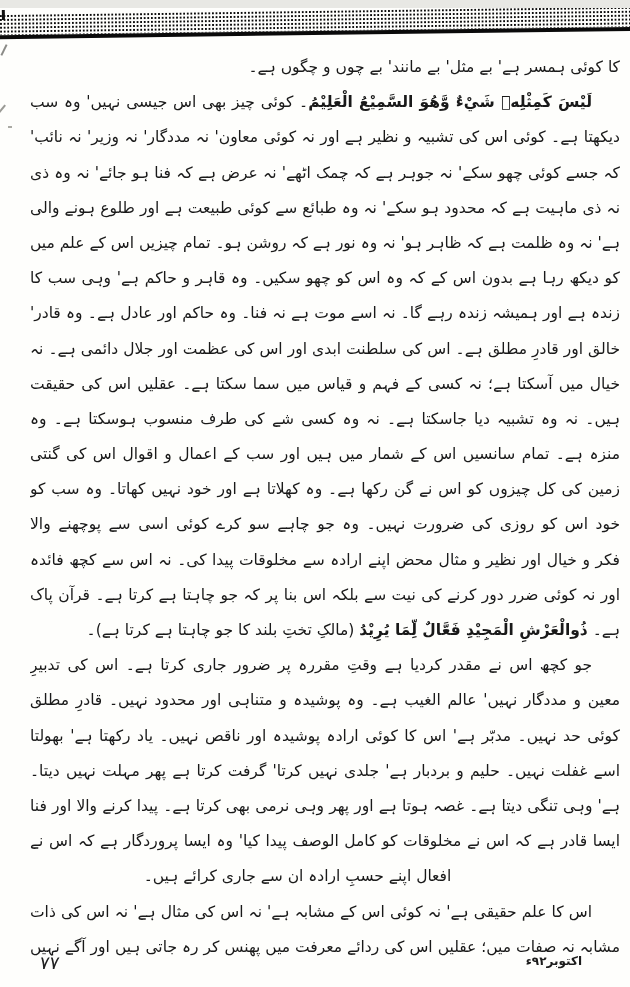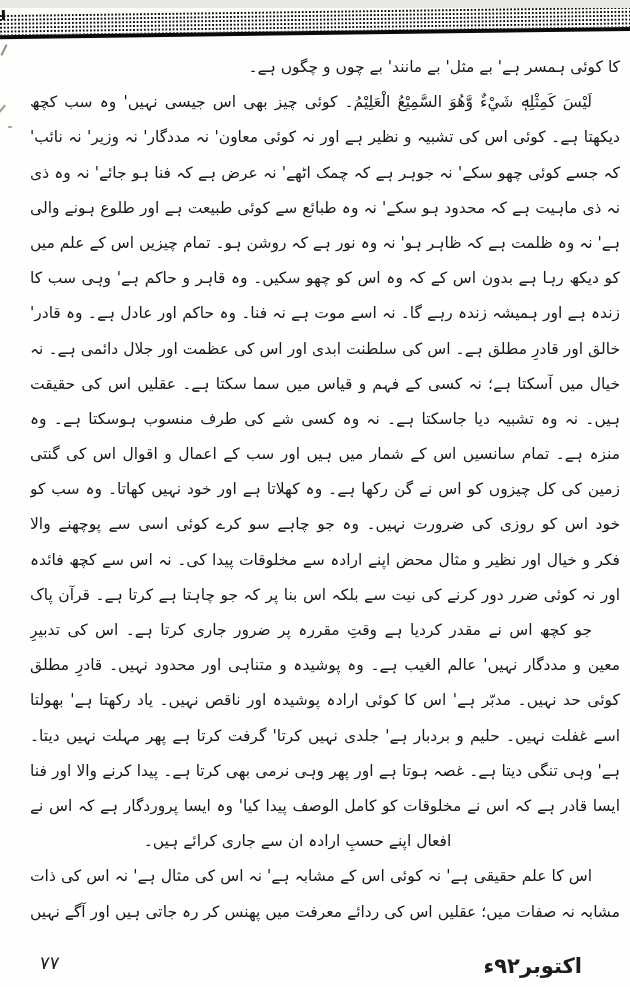--- a/index.html
+++ b/index.html
@@ -45,35 +45,35 @@
     font-size:15.5px;
     text-align:justify;
     text-align-last:justify;
     text-justify:inter-word;
     overflow:hidden;
   }
   .line.end    { text-align:right; text-align-last:right; }
   .line.center { text-align:left; text-align-last:center; padding-left:0; padding-right:55px; }
   .line.indent { text-indent:28px; }
   .seg { }
-  .ar  { font-weight:normal; letter-spacing:.2px; }
+  .ar  { font-weight:bold; letter-spacing:.2px; }
 
   .pgnum {
     position:absolute;
     left:40px; top:944px;
     font-size:18px;
     letter-spacing:3px;
     color:#202020;
     transform:skewX(-8deg);
     direction:rtl;
   }
   .issue {
     position:absolute;
     right:48px; top:946px;
-    font-size:21px;
+    font-size:12px;
     font-weight:bold;
     color:#1c1c1c;
     direction:rtl;
   }
 </style>
 </head>
 <body>
 
 <div class="page">
 
@@ -92,20 +92,21 @@
     <p class="line"><span class="seg">کو دیکھ رہا ہے بدون اس کے کہ وہ اس کو چھو سکیں۔ وہ قاہر و حاکم ہے' وہی سب کا معبود ہے' ہمیشہ سے</span></p>
     <p class="line"><span class="seg">زندہ ہے اور ہمیشہ زندہ رہے گا۔ نہ اسے موت ہے نہ فنا۔ وہ حاکم اور عادل ہے۔ وہ قادر' رحیم' غافر' ستار'</span></p>
     <p class="line"><span class="seg">خالق اور قادرِ مطلق ہے۔ اس کی سلطنت ابدی اور اس کی عظمت اور جلال دائمی ہے۔ نہ کسی کے وہم اور</span></p>
     <p class="line"><span class="seg">خیال میں آسکتا ہے؛ نہ کسی کے فہم و قیاس میں سما سکتا ہے۔ عقلیں اس کی حقیقت دریافت کرنے سے قاصر</span></p>
     <p class="line"><span class="seg">ہیں۔ نہ وہ تشبیہ دیا جاسکتا ہے۔ نہ وہ کسی شے کی طرف منسوب ہوسکتا ہے۔ وہ حلول و اتحاد سے پاک اور</span></p>
     <p class="line"><span class="seg">منزہ ہے۔ تمام سانسیں اس کے شمار میں ہیں اور سب کے اعمال و اقوال اس کی گنتی میں ہیں۔ آسمان اور</span></p>
     <p class="line"><span class="seg">زمین کی کل چیزوں کو اس نے گن رکھا ہے۔ وہ کھلاتا ہے اور خود نہیں کھاتا۔ وہ سب کو روزی دیتا ہے اور</span></p>
     <p class="line"><span class="seg">خود اس کو روزی کی ضرورت نہیں۔ وہ جو چاہے سو کرے کوئی اسی سے پوچھنے والا نہیں۔ اس نے بدون کسی</span></p>
     <p class="line"><span class="seg">فکر و خیال اور نظیر و مثال محض اپنے ارادہ سے مخلوقات پیدا کی۔ نہ اس سے کچھ فائدہ اٹھانے کی غرض سے</span></p>
     <p class="line"><span class="seg">اور نہ کوئی ضرر دور کرنے کی نیت سے بلکہ اس بنا پر کہ جو چاہتا ہے کرتا ہے۔ قرآن پاک میں خود فرماتا</span></p>
+    <p class="line end"><span class="seg">ہے۔ </span><span class="seg ar">ذُوالْعَرْشِ الْمَجِيْدِ فَعَّالٌ لِّمَا يُرِيْدُ</span><span class="seg"> (مالکِ تختِ بلند کا جو چاہتا ہے کرتا ہے)۔</span></p>
     <p class="line indent"><span class="seg">جو کچھ اس نے مقدر کردیا ہے وقتِ مقررہ پر ضرور جاری کرتا ہے۔ اس کی تدبیرِ مملکت میں کوئی اس کا</span></p>
     <p class="line"><span class="seg">معین و مددگار نہیں' عالم الغیب ہے۔ وہ پوشیدہ و متناہی اور محدود نہیں۔ قادرِ مطلق ہے' اس کی قدرت کی</span></p>
     <p class="line"><span class="seg">کوئی حد نہیں۔ مدبّر ہے' اس کا کوئی ارادہ پوشیدہ اور ناقص نہیں۔ یاد رکھتا ہے' بھولتا نہیں۔ قیوم و دانا ہے</span></p>
     <p class="line"><span class="seg">اسے غفلت نہیں۔ حلیم و بردبار ہے' جلدی نہیں کرتا' گرفت کرتا ہے پھر مہلت نہیں دیتا۔ وہی کشائش کرتا</span></p>
     <p class="line"><span class="seg">ہے' وہی تنگی دیتا ہے۔ غصہ ہوتا ہے اور پھر وہی نرمی بھی کرتا ہے۔ پیدا کرنے والا اور فنا کرنے والا ہے۔ وہ</span></p>
     <p class="line"><span class="seg">ایسا قادر ہے کہ اس نے مخلوقات کو کامل الوصف پیدا کیا' وہ ایسا پروردگار ہے کہ اس نے اپنے بندوں کے</span></p>
     <p class="line center"><span class="seg">افعال اپنے حسبِ ارادہ ان سے جاری کرائے ہیں۔</span></p>
     <p class="line indent"><span class="seg">اس کا علم حقیقی ہے' نہ کوئی اس کے مشابہ ہے' نہ اس کی مثال ہے' نہ اس کی ذات میں کوئی اس سے</span></p>
     <p class="line"><span class="seg">مشابہ نہ صفات میں؛ عقلیں اس کی ردائے معرفت میں پھنس کر رہ جاتی ہیں اور آگے نہیں بڑھ سکتیں کہ</span></p>
   </main>

